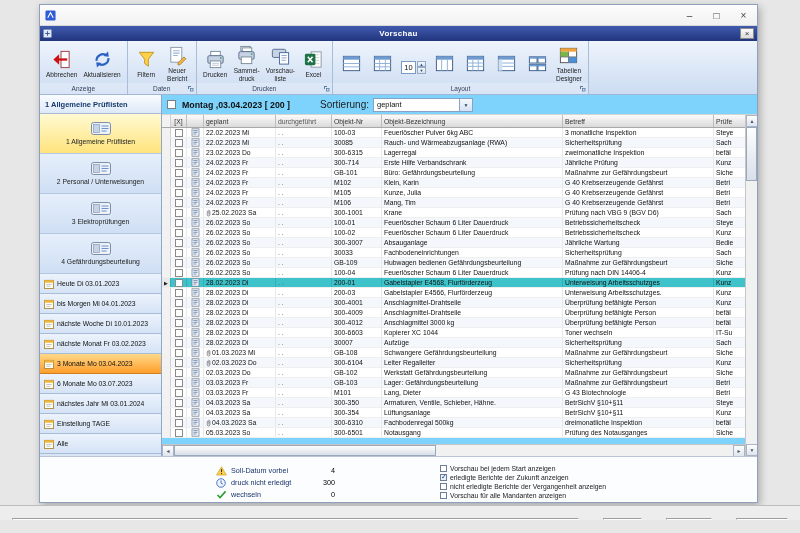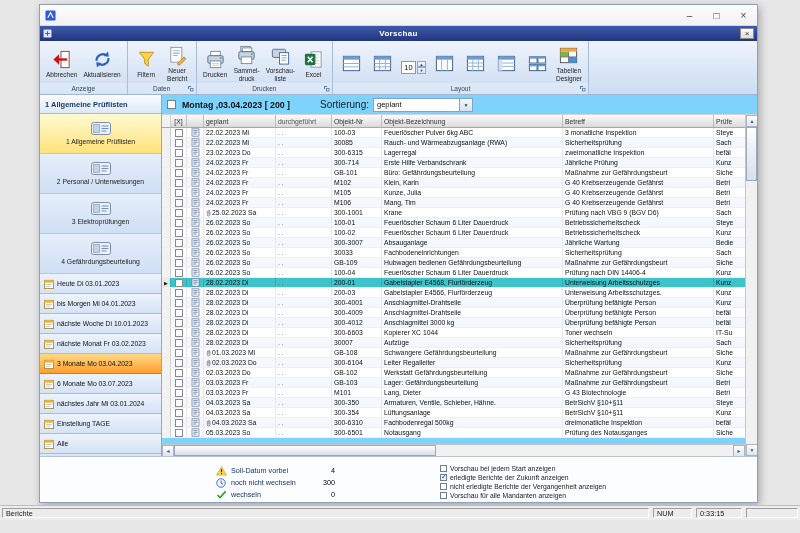--- a/index.html
+++ b/index.html
@@ -72,21 +72,21 @@
 .legend-row{display:flex;align-items:center;gap:4px}
 .legend-icon{width:12px;display:flex;justify-content:center}
 .legend-label{width:76px}
 .legend-value{width:24px;text-align:right;color:#000}
 .options{margin-left:105px;display:flex;flex-direction:column;gap:2px;font-size:6.8px;color:#222}
 .opt-row{display:flex;align-items:center;gap:3px}
 .opt-box{width:7px;height:7px;border:1px solid #6e7e96;background:#fff;position:relative;flex:none}
 .opt-box.checked{background:#eaf1fb}
 .opt-box.checked::after{content:"✓";position:absolute;left:0;top:-2px;font-size:7px;color:#17417e}
 .statusbar{position:absolute;left:0;top:505px;width:800px;height:15px;background:#ededed;border-top:1px solid #bdbdbd;display:flex;font-size:7.3px;color:#222}
-.status-seg{border:1px solid;border-color:#9e9e9e #fdfdfd #fdfdfd #9e9e9e;background:#ececec;margin:2px;display:flex;align-items:center;padding:0 3px;overflow:hidden;white-space:nowrap}
+.status-seg{border:1px solid;border-color:#9e9e9e #fdfdfd #fdfdfd #9e9e9e;background:#ececec;margin:12px;display:flex;align-items:center;padding:0 18px;overflow:hidden;white-space:nowrap}
 .status-left{flex:1}
 .status-num{width:39px;flex:none}
 .status-time{width:46px;flex:none}
 .status-end{width:52px;flex:none}
 </style>
 </head>
 <body>
 
 <div class="dialog">
   <div class="titlebar">
@@ -1214,21 +1214,21 @@
           <span class="legend-label">Soll-Datum vorbei</span>
           <span class="legend-value">4</span>
         </div>
         <div class="legend-row">
           <span class="legend-icon">
             <svg width="10" height="10" viewBox="0 0 11 11">
               <circle cx="5.5" cy="5.5" r="4.7" fill="#eef4ff" stroke="#2a5cb8" stroke-width="0.9"></circle>
               <path d="M5.5 2.6v3l2.1 1.2" fill="none" stroke="#2a5cb8" stroke-width="0.9"></path>
             </svg>
           </span>
-          <span class="legend-label">noch nicht wechseln</span>
+          <span class="legend-label">druck nicht erledigt</span>
           <span class="legend-value">300</span>
         </div>
         <div class="legend-row">
           <span class="legend-icon">
             <svg width="11" height="9" viewBox="0 0 12 10">
               <path d="M1.5 5.5l3 3L10.5 1.5" fill="none" stroke="#2e9e2e" stroke-width="1.8"></path>
             </svg>
           </span>
           <span class="legend-label">wechseln</span>
           <span class="legend-value">0</span>

